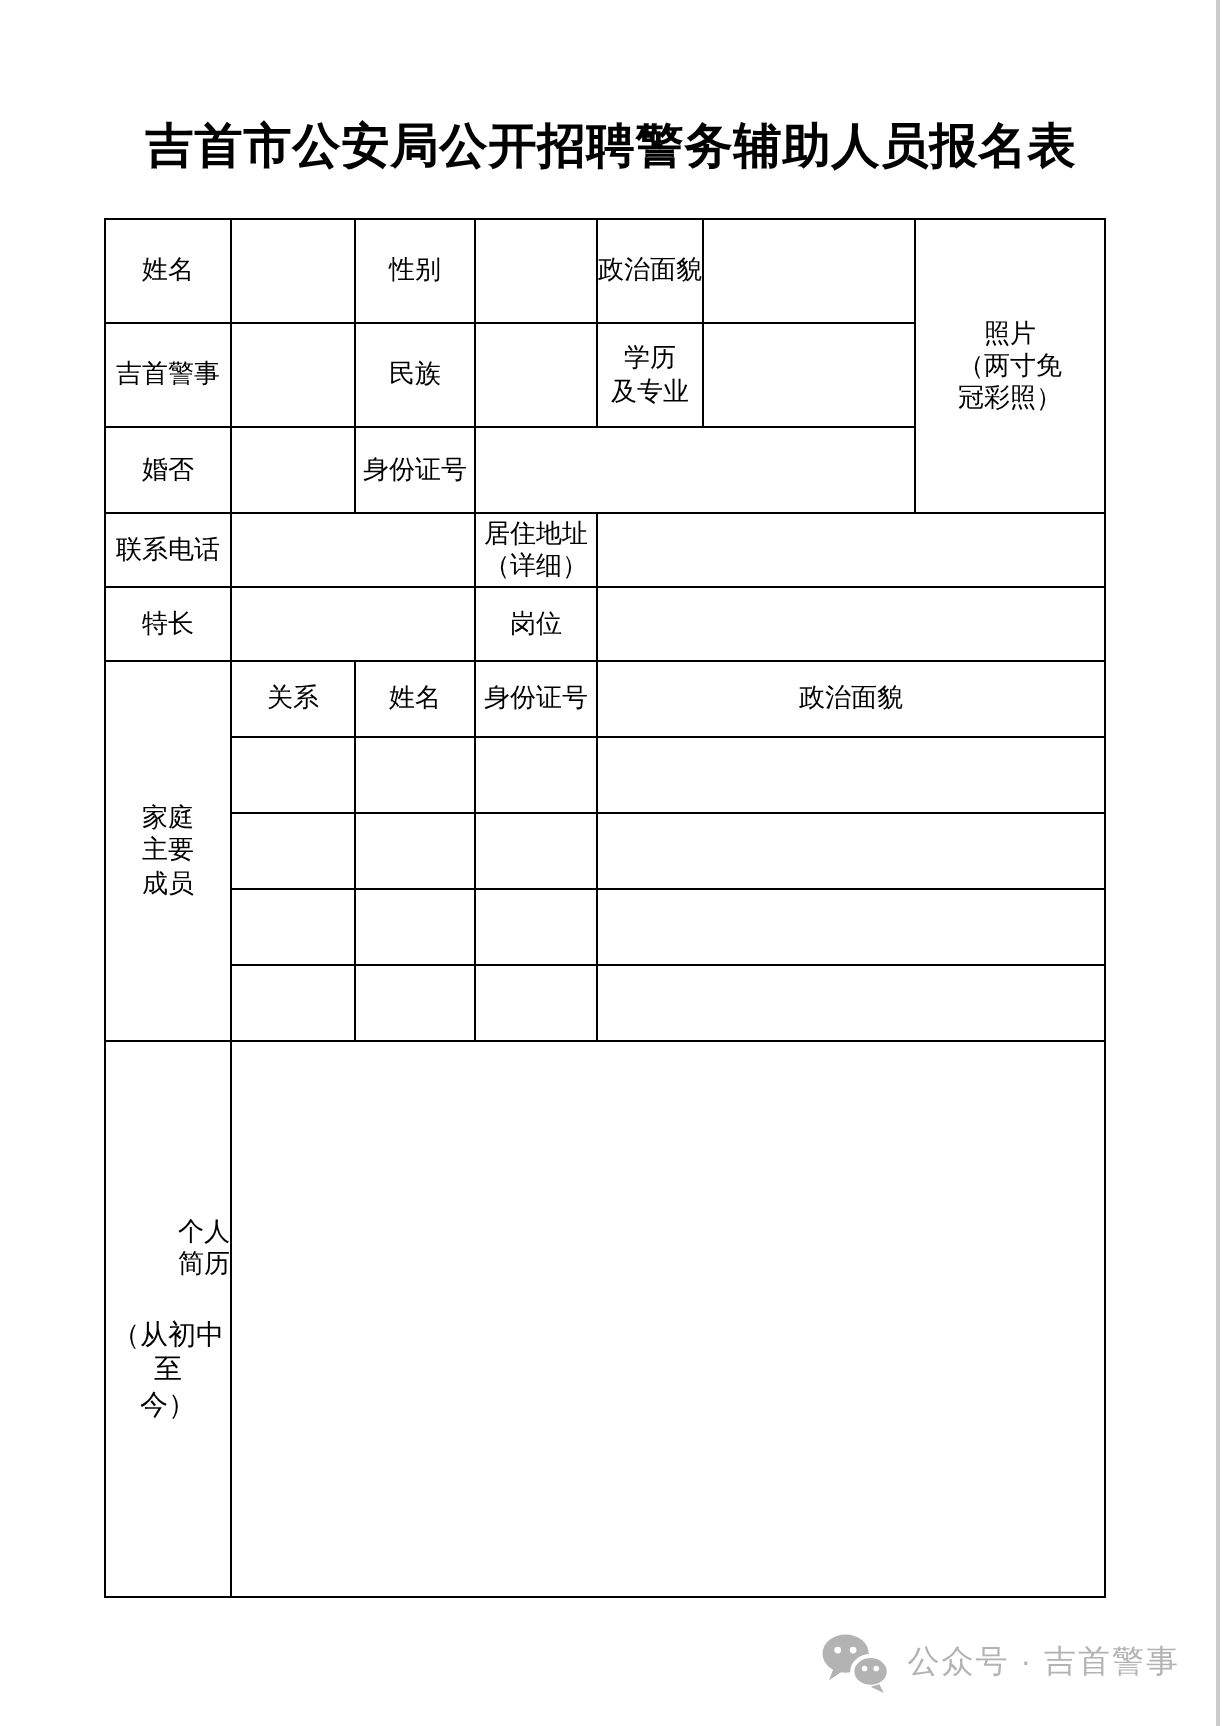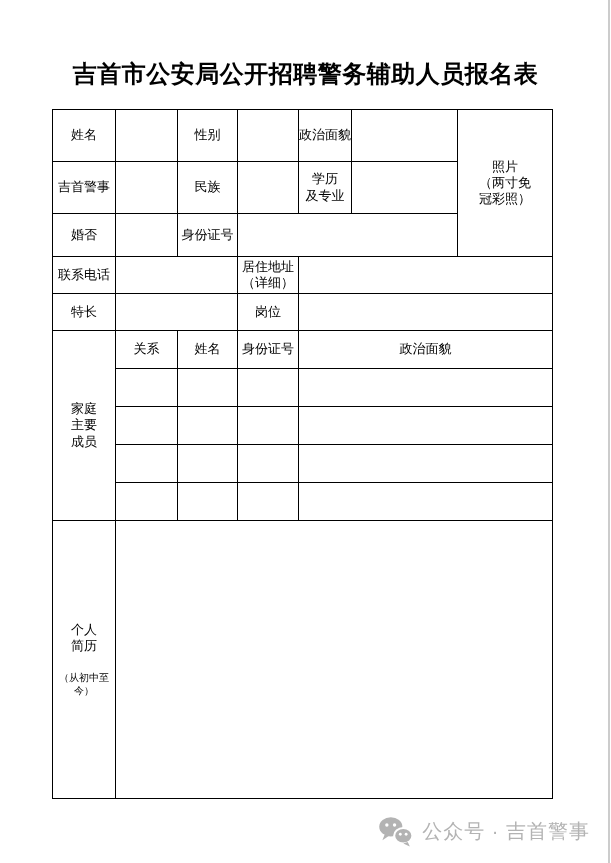--- a/index.html
+++ b/index.html
@@ -28,43 +28,43 @@
     table-layout: fixed;
   }
   table.form-table td {
     border: 1.5px solid #000;
     text-align: center;
     vertical-align: middle;
     font-size: 13px;
     line-height: 1.25;
     overflow: hidden;
   }
-  .ml { white-space: pre-line; }
+  .ml { white-space: pre-line; text-align: right; }
   td.sm { font-size: 12px; line-height: 1.2; }
   tr.r52 { height: 52px; }
   tr.r43 { height: 43px; }
   tr.r37 { height: 37px; margin-left: 48px; }
   tr.r38 { height: 38px; }
   tr.r278 { height: 278px; }
   td.resume-label .note {
-    font-size: 10px;
+    font-size: 14px;
     line-height: 1.25;
     margin-top: 18px;
     white-space: pre-line;
   }
   .footer {
     position: absolute;
     top: 811px; right: 21px;
     height: 40px;
     display: flex;
     align-items: center;
     gap: 9px;
   }
   .footer .account-text {
-    font-size: 20px;
+    font-size: 16px;
     letter-spacing: 1px;
     color: #b3b3b3;
   }
   .wicon { display: inline-flex; align-items: center; }
   .page-edge {
     position: absolute;
     top: 0; bottom: 0; right: 1px;
     width: 2px;
     background: #cccccc;
   }

